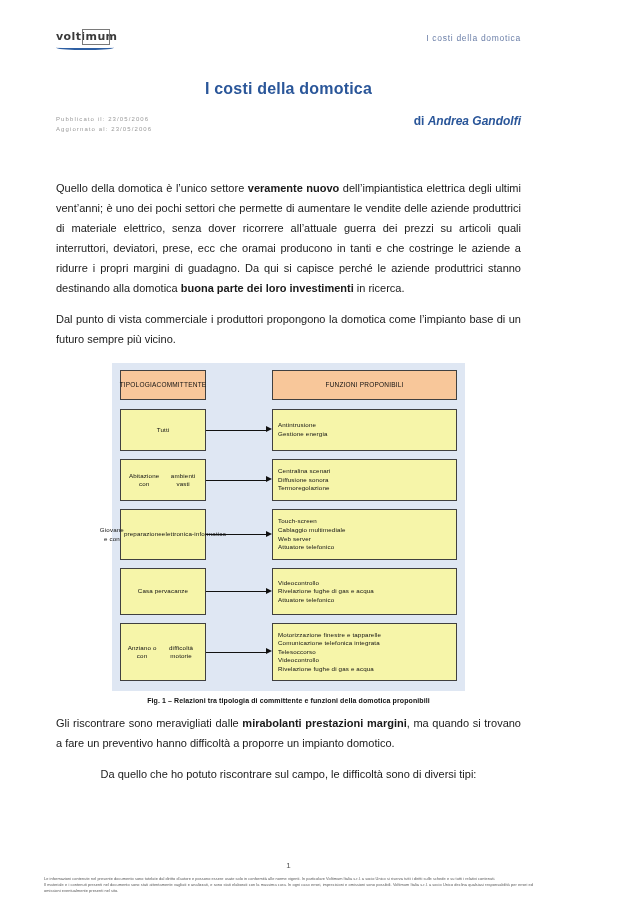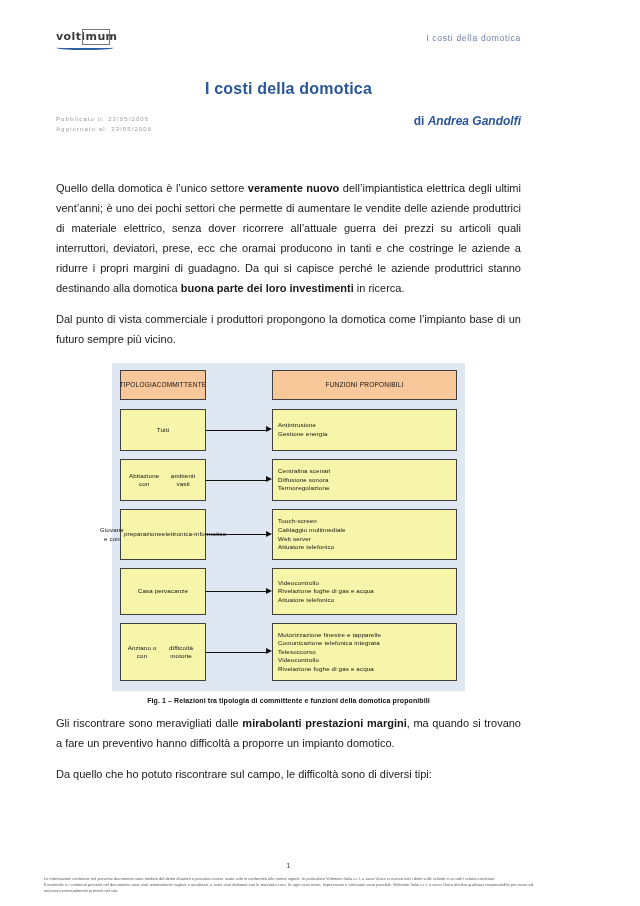--- a/index.html
+++ b/index.html
@@ -220,21 +220,21 @@
     text-align: center;
     font-size: 7px;
     font-weight: bold;
     color: #111;
     margin-top: 6px;
     margin-bottom: 0;
     letter-spacing: 0.1px;
   }
 
   .post-fig { margin-top: 9px; }
-  .post-fig2 { margin-top: 0px; text-align: left; }
+  .post-fig2 { margin-top: 0px; text-align: center; }
 
   
   .footer {
     position: absolute;
     left: 0;
     right: 0;
     bottom: 12px;
     padding: 0 44px;
     box-sizing: border-box;
   }

